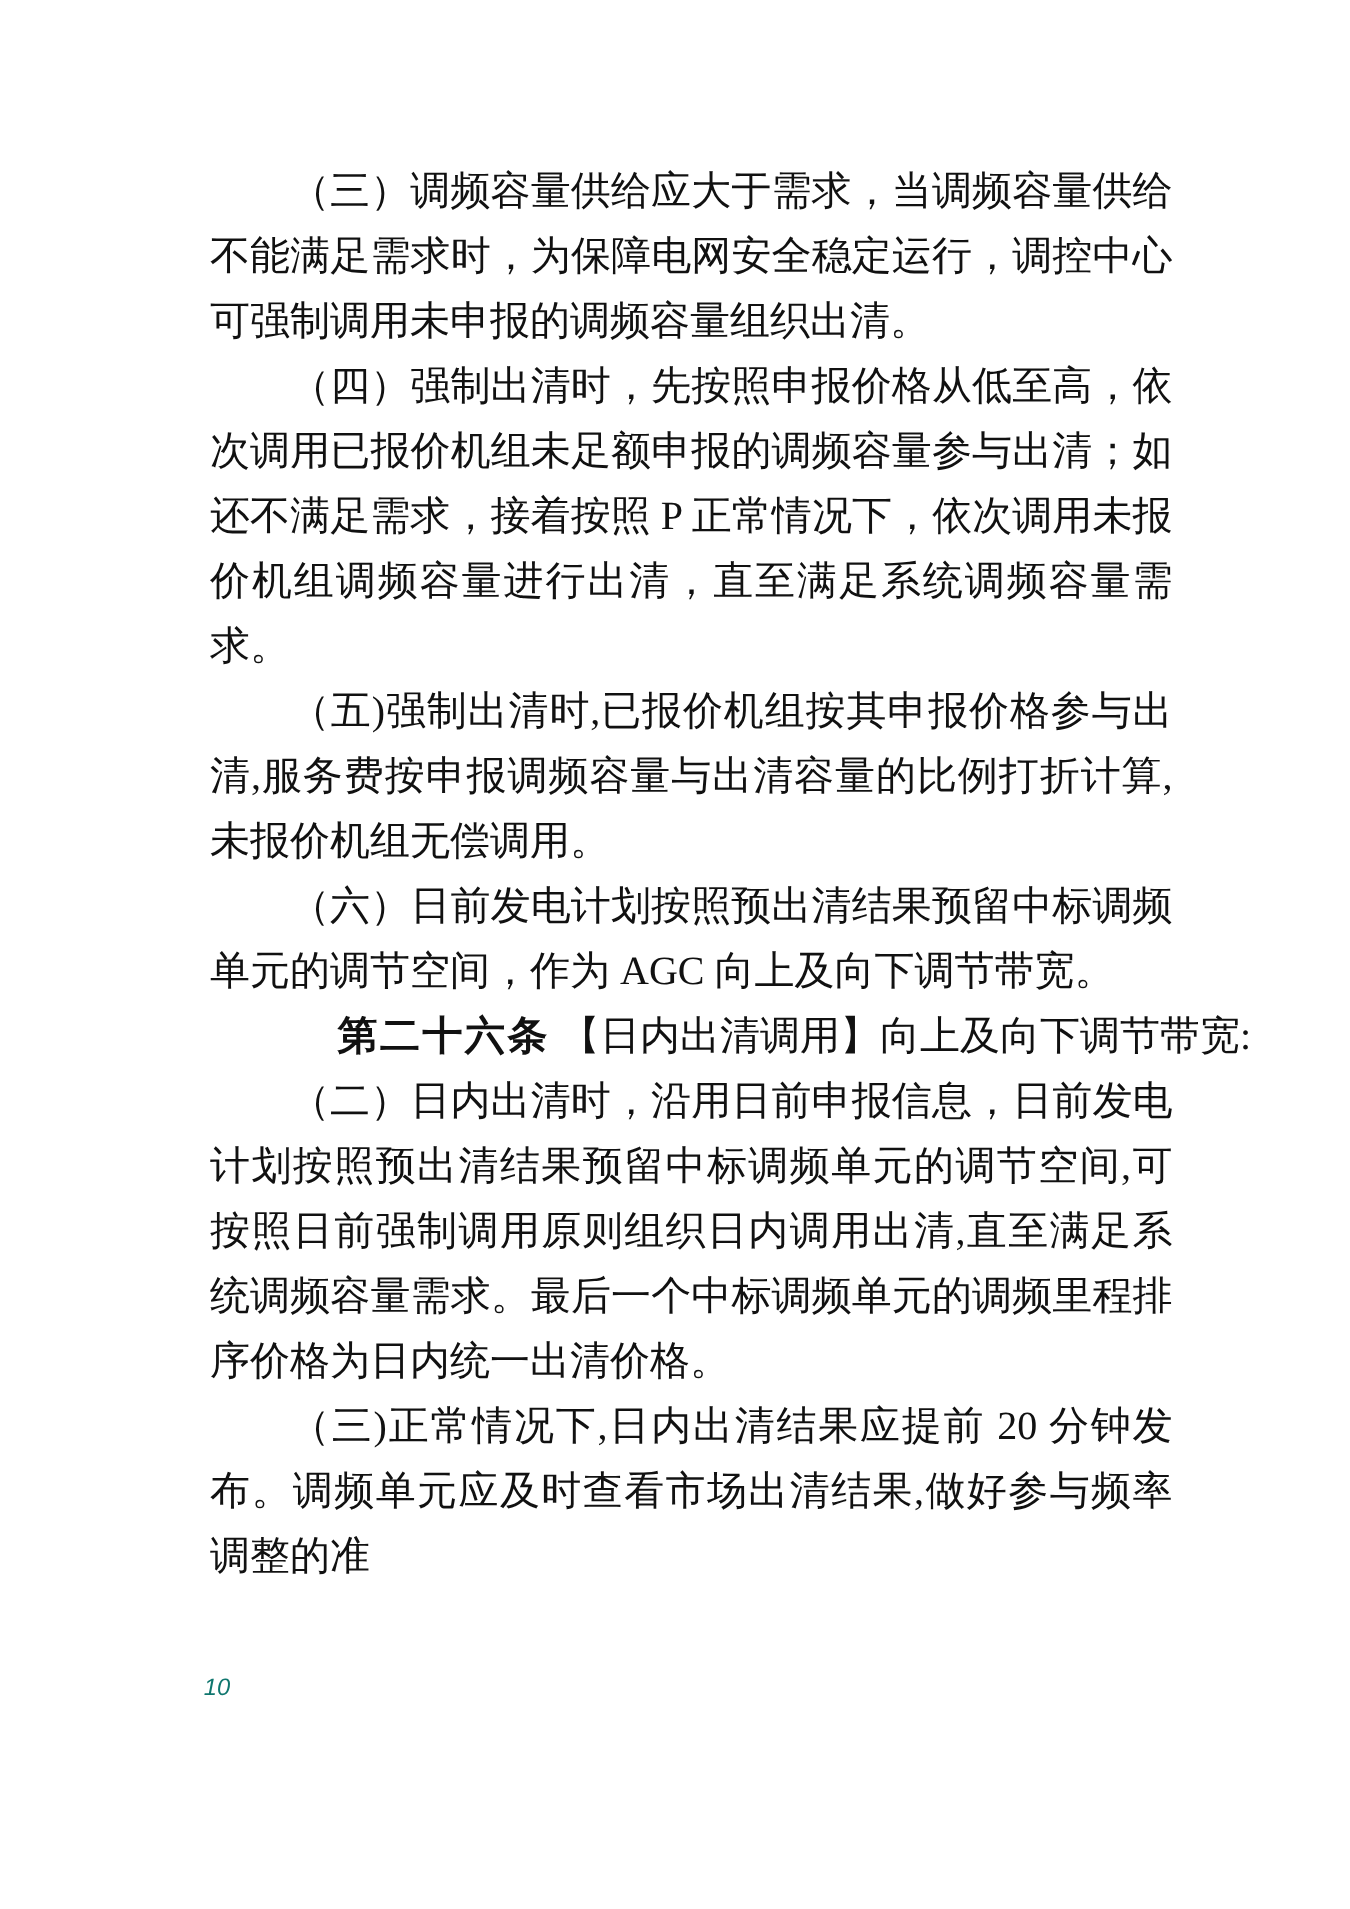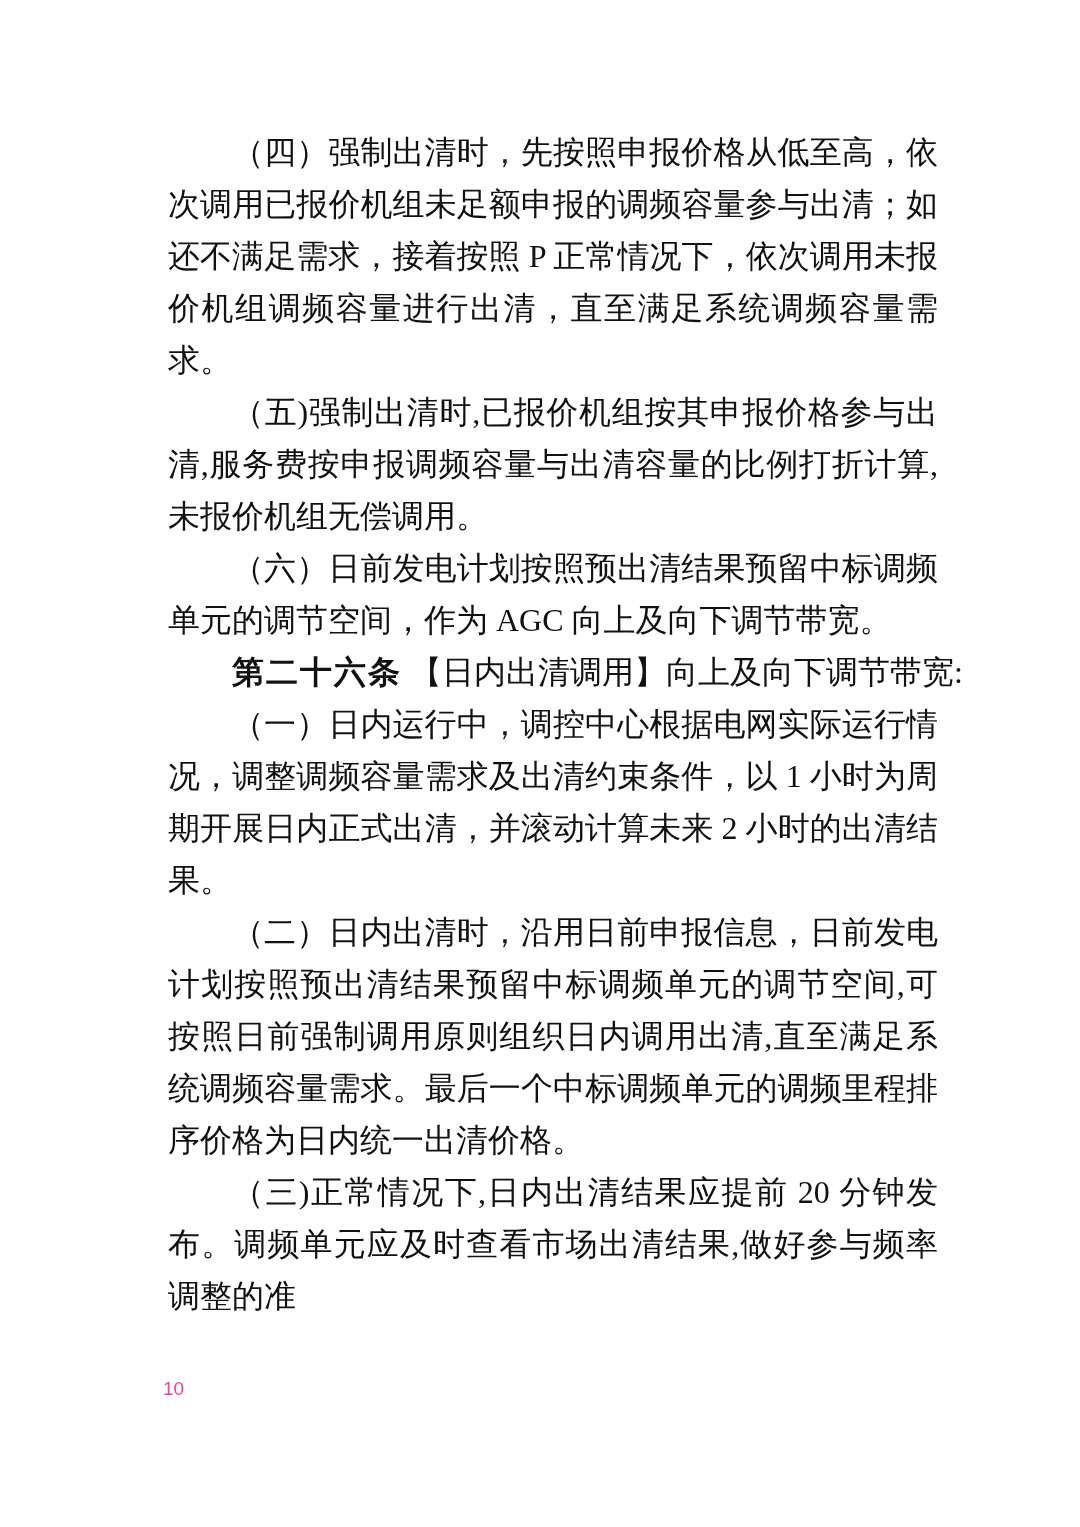--- a/index.html
+++ b/index.html
@@ -31,47 +31,49 @@
     margin: 0;
     padding: 0;
     text-indent: 2em;
   }
   .article-heading {
     white-space: nowrap;
   }
   .article-number {
     font-weight: bold;
     letter-spacing: 2px;
+    margin-left: 38px;
   }
   .page-number {
     position: absolute;
     left: 163px;
-    top: 1378px;
+    top: 1340px;
     font-family: "Liberation Sans", "DejaVu Sans", sans-serif;
     font-size: 19px;
-    color: #ec4899;
+    color: #0f766e;
+    font-style: italic;
   }
 </style>
 </head>
 <body>
 
 <div class="page">
 
   <div class="content">
 
+    <p>（三）调频容量供给应大于需求，当调频容量供给不能满足需求时，为保障电网安全稳定运行，调控中心可强制调用未申报的调频容量组织出清。</p>
 
     <p>（四）强制出清时，先按照申报价格从低至高，依次调用已报价机组未足额申报的调频容量参与出清；如还不满足需求，接着按照 P 正常情况下，依次调用未报价机组调频容量进行出清，直至满足系统调频容量需求。</p>
 
     <p>（五)强制出清时,已报价机组按其申报价格参与出清,服务费按申报调频容量与出清容量的比例打折计算,未报价机组无偿调用。</p>
 
     <p>（六）日前发电计划按照预出清结果预留中标调频单元的调节空间，作为 AGC 向上及向下调节带宽。</p>
 
     <p class="article-heading"><span class="article-number">第二十六条</span><span> 【日内出清调用】向上及向下调节带宽:</span></p>
 
-    <p>（一）日内运行中，调控中心根据电网实际运行情况，调整调频容量需求及出清约束条件，以 1 小时为周期开展日内正式出清，并滚动计算未来 2 小时的出清结果。</p>
 
     <p>（二）日内出清时，沿用日前申报信息，日前发电计划按照预出清结果预留中标调频单元的调节空间,可按照日前强制调用原则组织日内调用出清,直至满足系统调频容量需求。最后一个中标调频单元的调频里程排序价格为日内统一出清价格。</p>
 
     <p>（三)正常情况下,日内出清结果应提前 20 分钟发布。调频单元应及时查看市场出清结果,做好参与频率调整的准</p>
 
   </div>
 
   <div class="page-number">10</div>
 
 </div>

